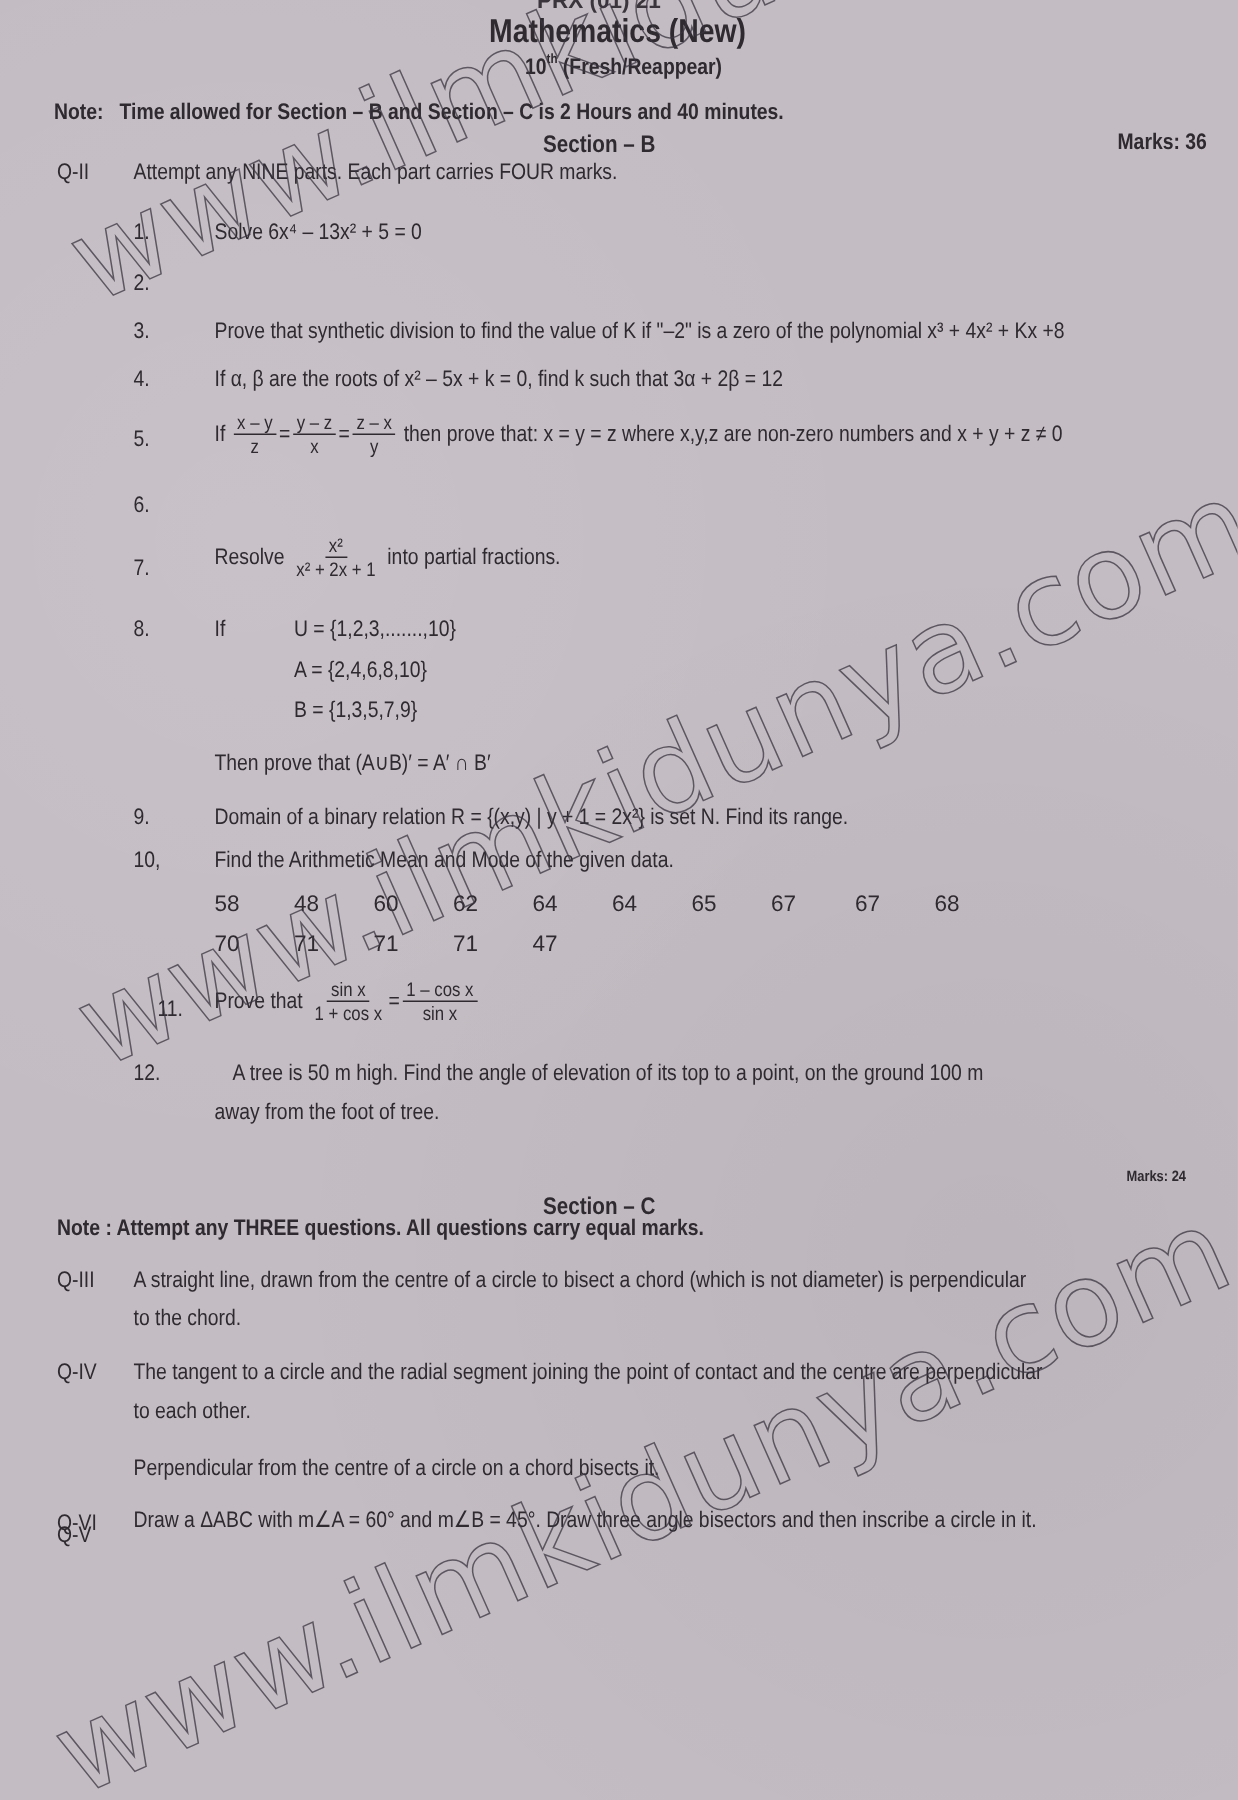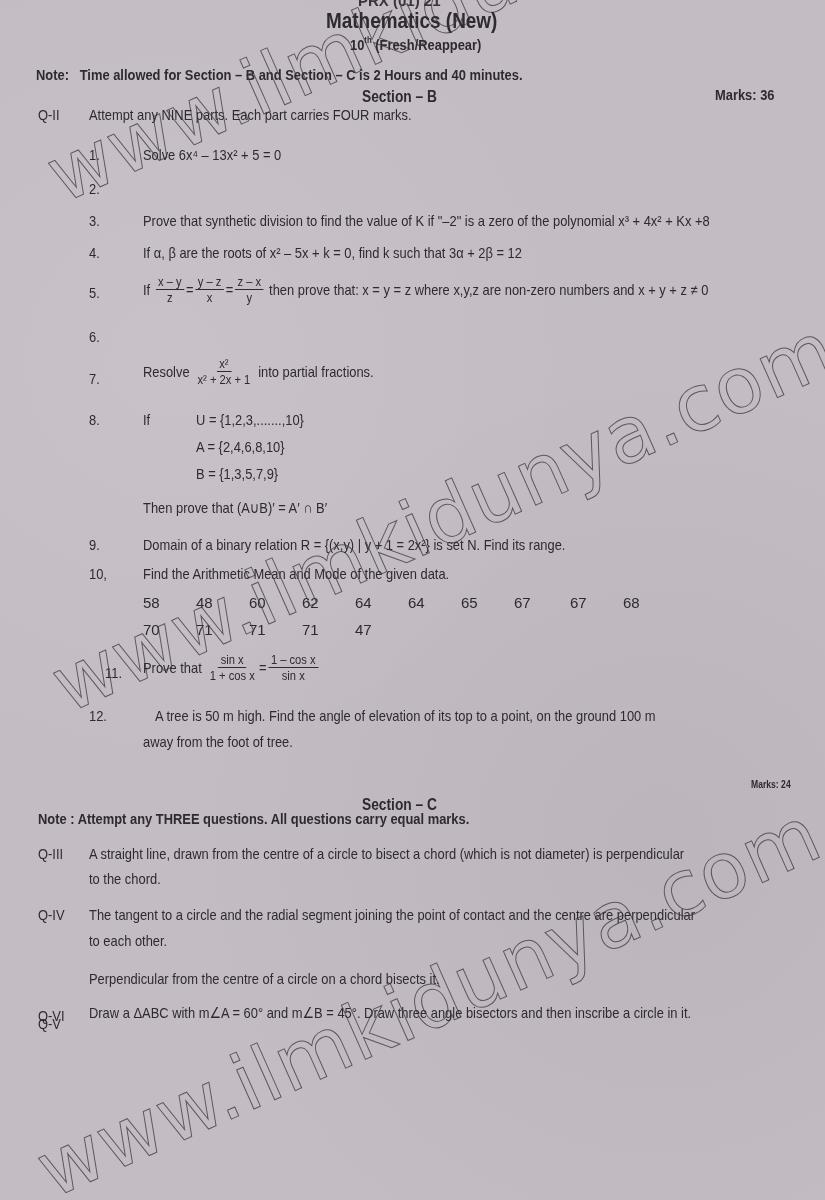--- a/index.html
+++ b/index.html
@@ -40,21 +40,21 @@
   </div>
   <div class="abs bold" style="left:350px; top:36px; font-size:15px;">
     <span class="narrow"><span>10</span><sup>th</sup> <span>(Fresh/Reappear)</span></span>
   </div>
 
   <div class="abs bold" style="left:36px; top:66px; font-size:15px;">
     <span class="narrow"><span>Note:</span>&nbsp;&nbsp;&nbsp;<span>Time allowed for Section – B and Section – C is 2 Hours and 40 minutes.</span></span>
   </div>
 
   <div class="abs bold" style="left:362px; top:88px; font-size:16px;"><span class="narrow">Section – B</span></div>
-  <div class="abs bold" style="left:715px; top:86px; font-size:15px;"><span class="narrow">Marks: 36</span></div>
+  <div class="abs bold" style="left:745px; top:86px; font-size:15px;"><span class="narrow">Marks: 36</span></div>
   <div class="abs" style="left:38px; top:106px; font-size:15px;"><span class="narrow">Q-II</span></div>
   <div class="abs" style="left:89px; top:106px; font-size:15px;"><span class="narrow">Attempt any NINE parts. Each part carries FOUR marks.</span></div>
 
   <div class="abs num-label" style="left:89px; top:146px;"><span class="narrow">1.</span></div>
   <div class="abs q-text" style="left:143px; top:146px;"><span class="narrow">Solve 6x⁴ – 13x² + 5 = 0</span></div>
 
   <div class="abs num-label" style="left:89px; top:180px;"><span class="narrow">2.</span></div>
 
   <div class="abs num-label" style="left:89px; top:212px;"><span class="narrow">3.</span></div>
   <div class="abs q-text" style="left:143px; top:212px;"><span class="narrow">Prove that synthetic division to find the value of K if "–2" is a zero of the polynomial x³ + 4x² + Kx +8</span></div>

